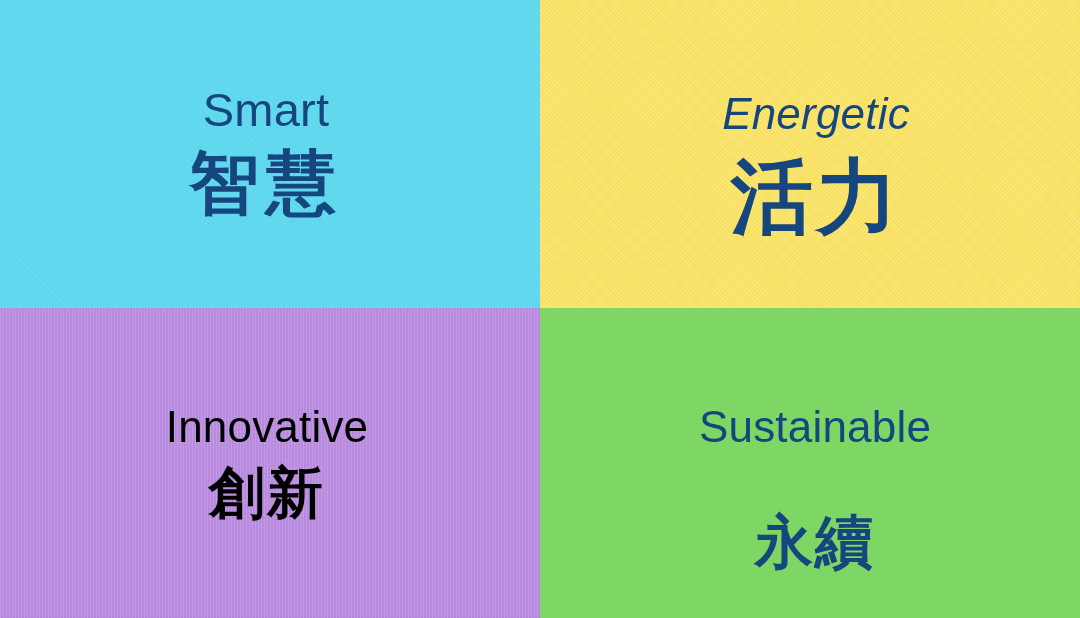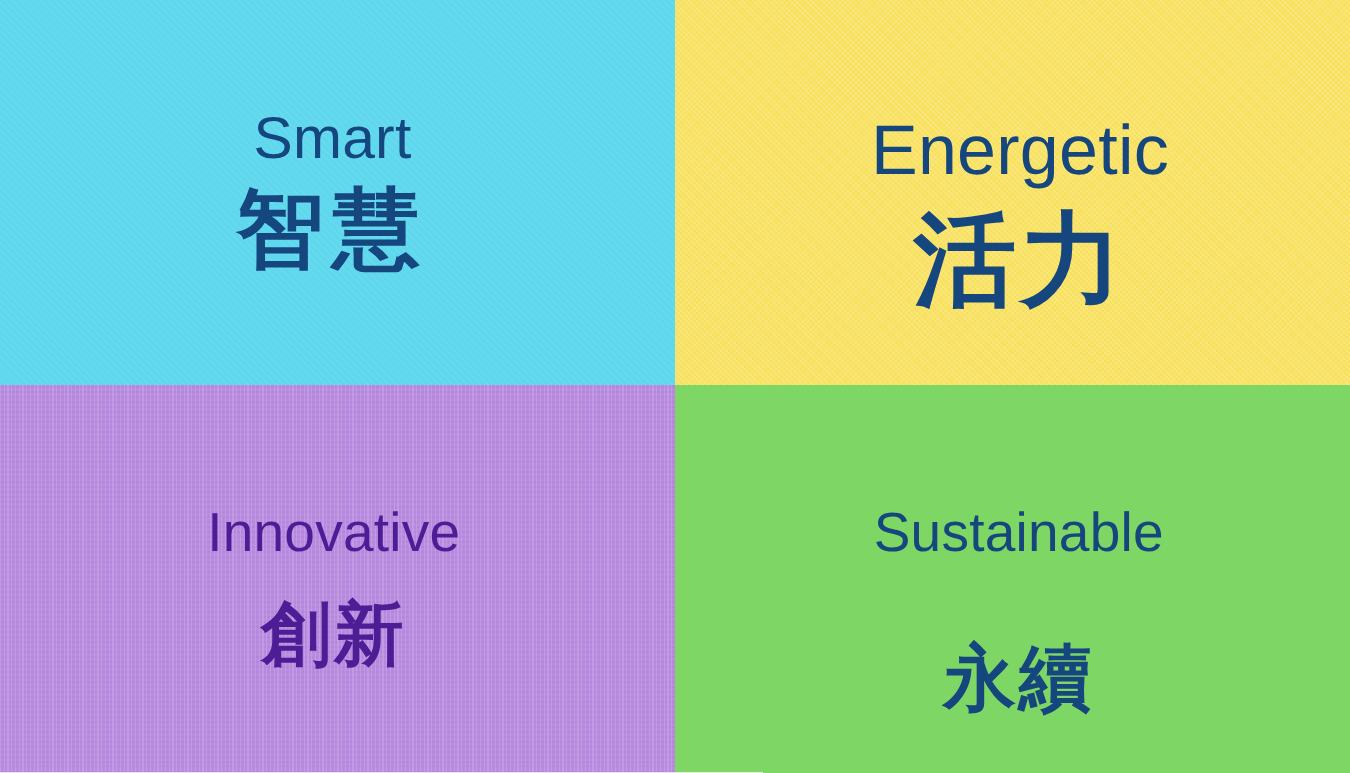--- a/index.html
+++ b/index.html
@@ -104,21 +104,21 @@
     letter-spacing: 0.04em;
     white-space: nowrap;
   }
 
   
   #quad-smart .value-block       { margin-top: 86px;  margin-left: -8px; }
   #quad-smart .label-en          { font-size: 47px; }
   #quad-smart .label-cjk         { font-size: 70px; margin-top: 15px; letter-spacing: 0.10em; }
 
   #quad-energetic .value-block   { margin-top: 92px;  margin-left: 12px; }
-  #quad-energetic .label-en      { font-size: 56px; }
+  #quad-energetic .label-en      { font-size: 44px; font-style: italic; }
   #quad-energetic .label-cjk     { font-size: 82px; margin-top: 20px; }
 
   #quad-innovative .value-block  { margin-top: 97px;  margin-left: -6px; }
   #quad-innovative .label-en     { font-size: 44px; }
   #quad-innovative .label-cjk    { font-size: 56px; margin-top: 16px; }
 
   #quad-sustainable .value-block { margin-top: 97px;  margin-left: 10px; gap: 48px; }
   #quad-sustainable .label-en    { font-size: 44px; }
   #quad-sustainable .label-cjk   { font-size: 58px; margin-top: 16px; text-align: right; }
 </style>
@@ -138,21 +138,21 @@
   <div class="quadrant tex-diag" id="quad-energetic" style="background-color: rgb(248, 224, 92);">
     <div class="texture"></div>
     <div class="value-block" style="color: rgb(21, 70, 126);">
       <div class="label-en">Energetic</div>
       <div class="label-cjk">活力</div>
     </div>
   </div>
 
   <div class="quadrant tex-vert" id="quad-innovative" style="background-color: rgb(185, 140, 224);">
     <div class="texture"></div>
-    <div class="value-block" style="color: #4c1d95; gap: 15px;">
+    <div class="value-block" style="color: #000000;">
       <div class="label-en">Innovative</div>
       <div class="label-cjk">創新</div>
     </div>
   </div>
 
   <div class="quadrant" id="quad-sustainable" style="background-color: rgb(126, 215, 101);">
     <div class="texture"></div>
     <div class="value-block" style="color: rgb(21, 70, 126);">
       <div class="label-en">Sustainable</div>
       <div class="label-cjk">永續</div>

